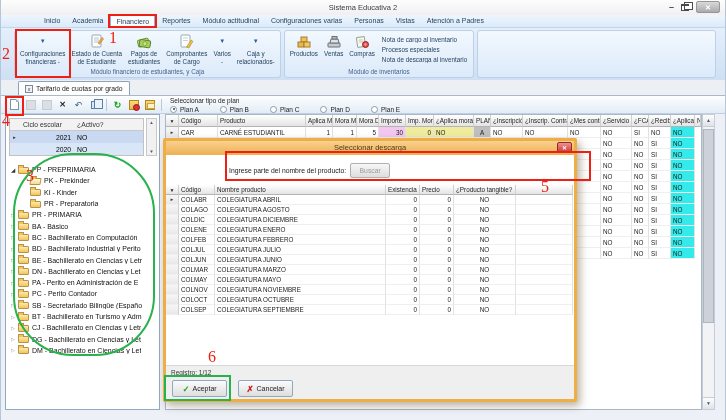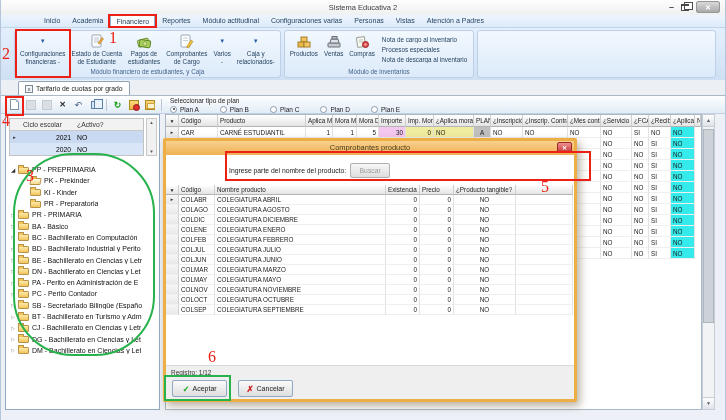--- a/index.html
+++ b/index.html
@@ -718,21 +718,21 @@
     </div>
 
   <div class="vscroll">
     <div class="vs-btn">▲</div>
     <div class="vs-thumb"></div>
     <div class="vs-btn vs-down">▼</div>
   </div>
 
   <div class="dialog">
     <div class="dlg-title">
-      <span>Comprobantes producto</span>
+      <span>Seleccionar descarga</span>
       <span class="dlg-close">✕</span>
     </div>
     <div class="dlg-search">
       <span>Ingrese parte del nombre del producto:</span>
       <button class="dlg-buscar" disabled="">Buscar</button>
     </div>
     <div class="dlg-grid" id="dlggrid">
         <div class="dg-row mg-h">
           <div class="mgc funnel" style="width: 13px;">▼</div>
           <div class="mgc" style="width: 36px;">Código</div>

